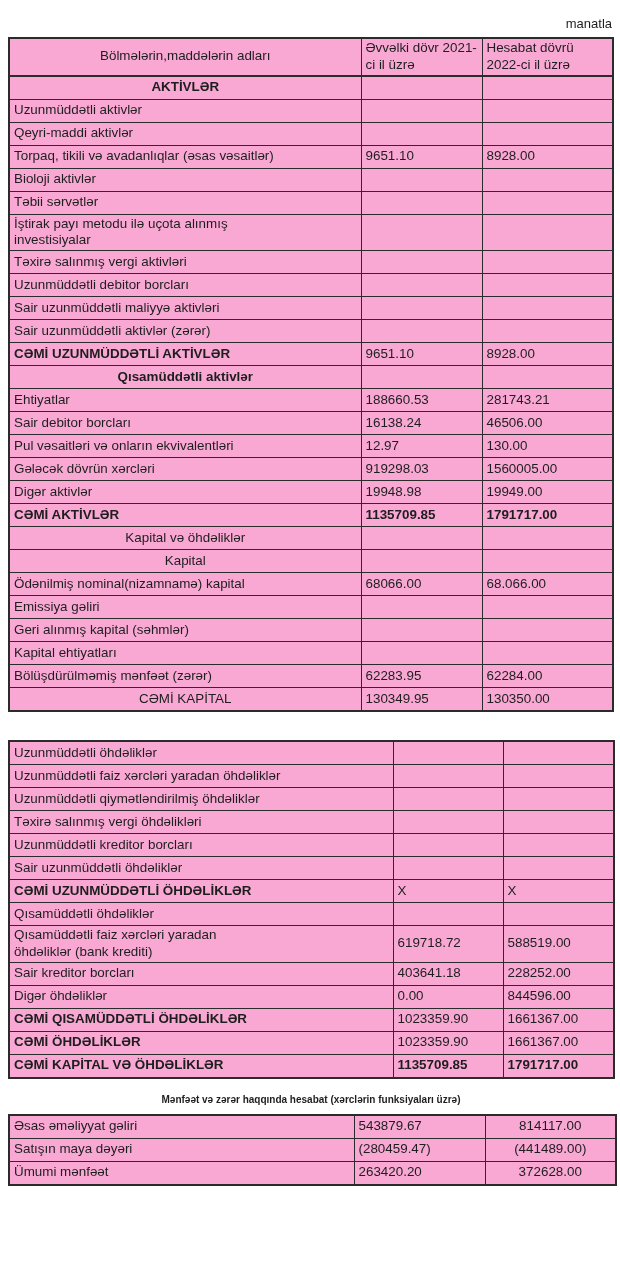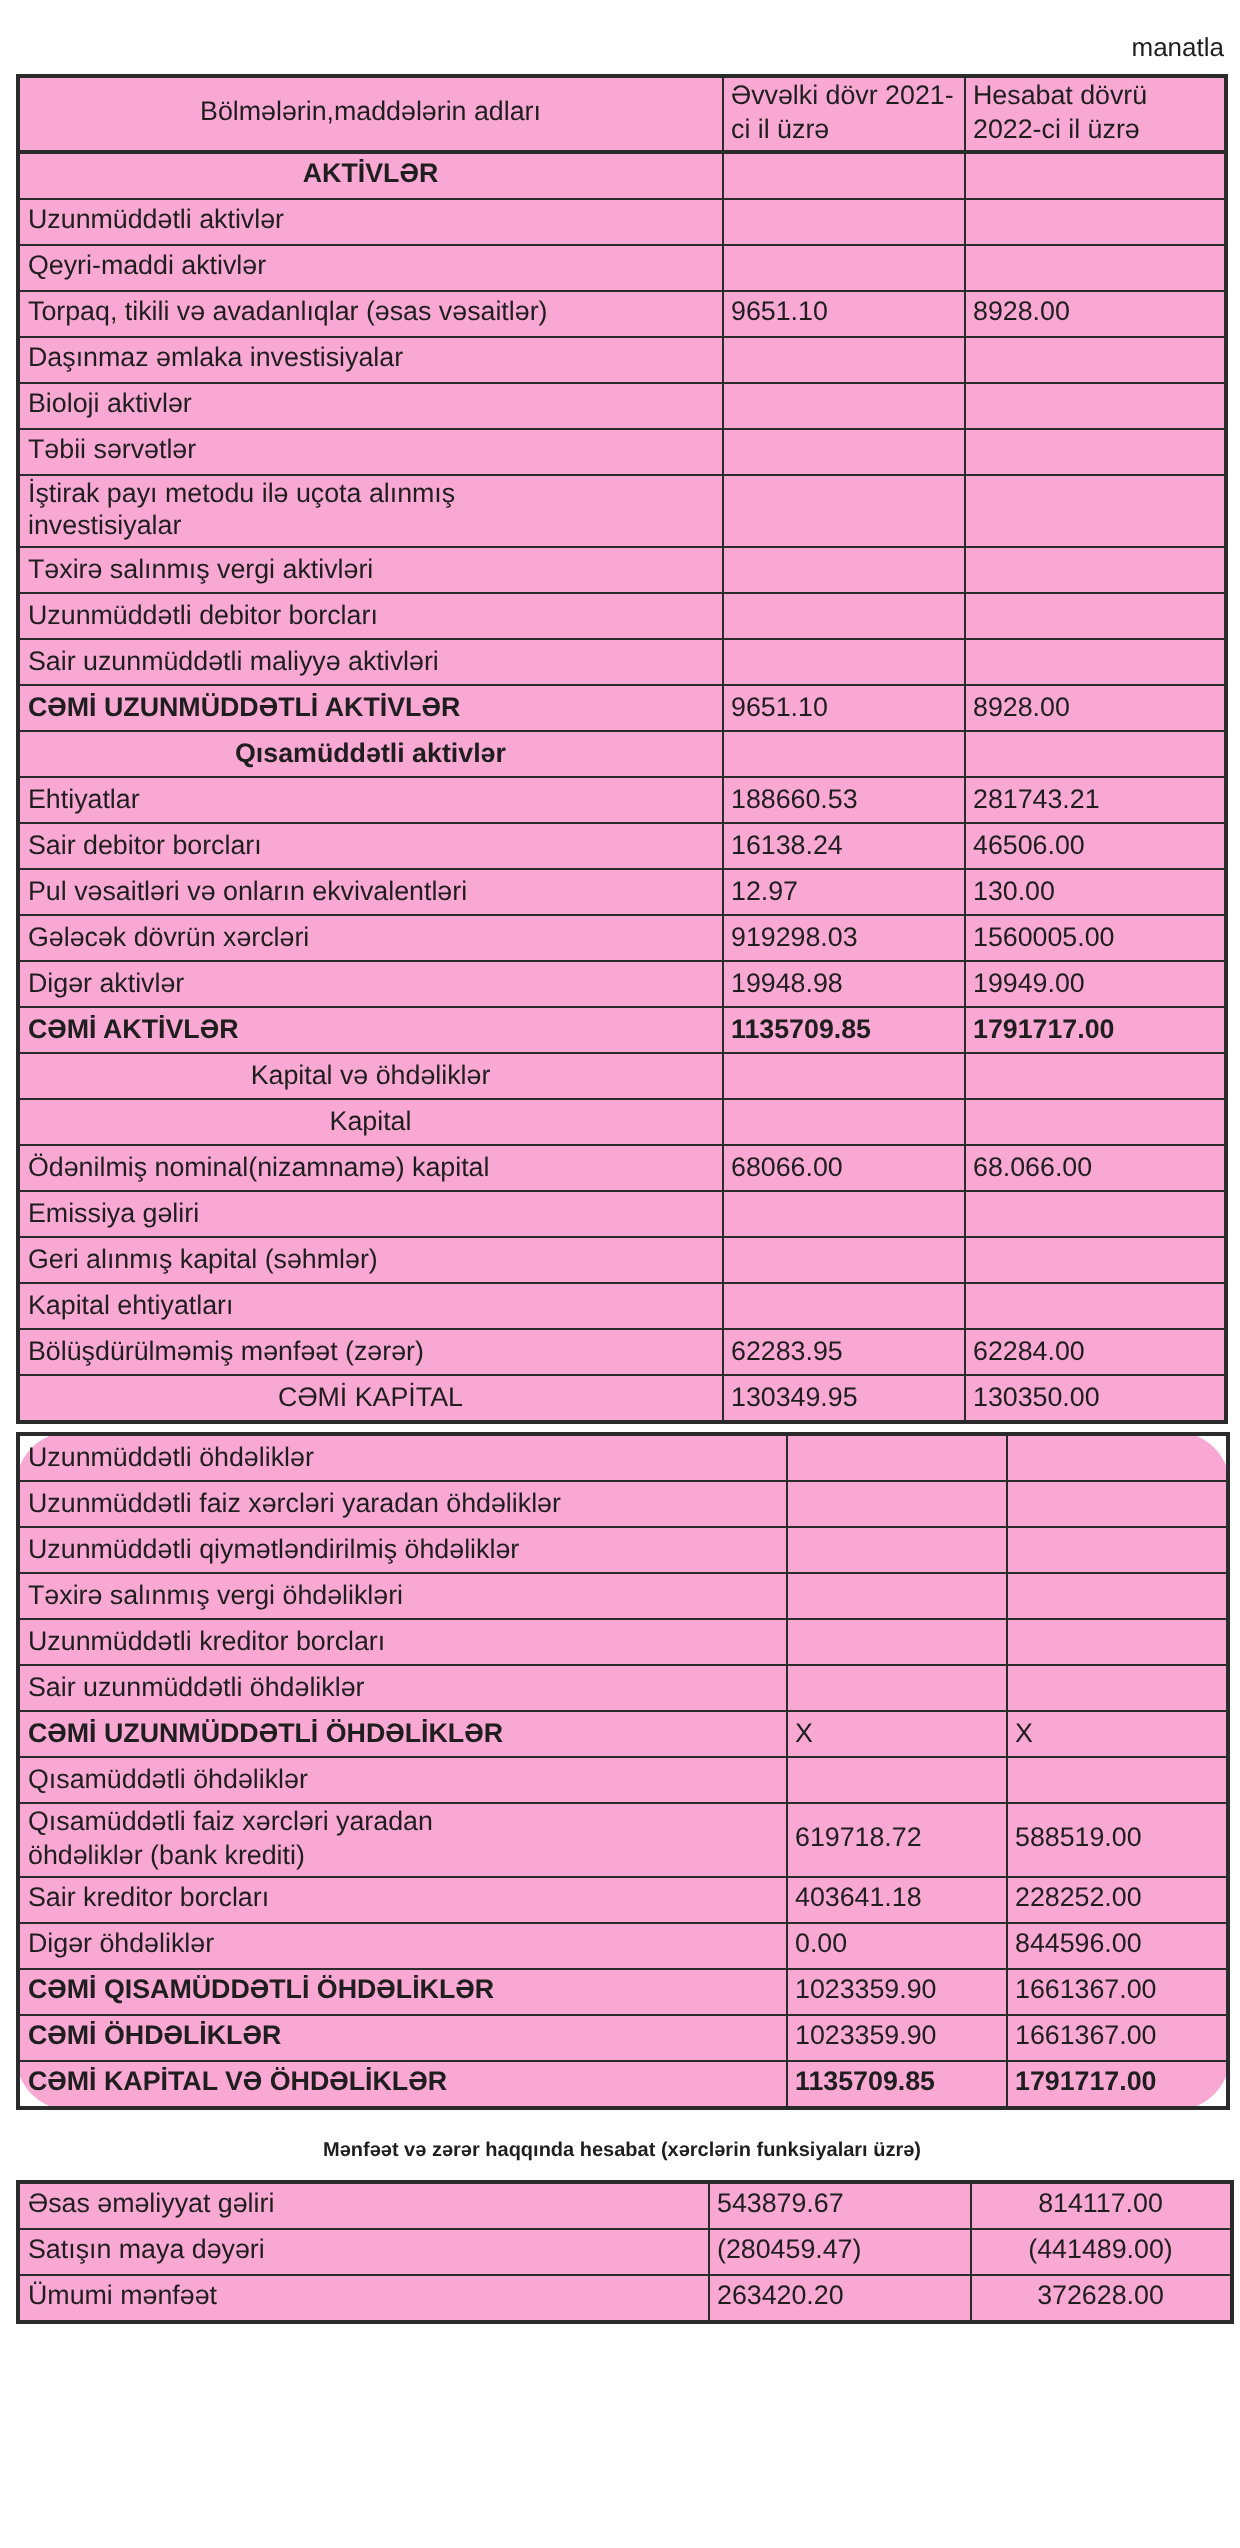--- a/index.html
+++ b/index.html
@@ -46,21 +46,21 @@
   .c-v1, .c-v2 { text-align: left; padding-left: 6px; }
 
   
   tr.v-section .c-label { font-weight: bold; text-align: center; }
   tr.v-center  .c-label { text-align: center; }
   tr.v-total   .c-label { font-weight: bold; }
   tr.v-grand   td       { font-weight: bold; }
   tr.v-grand-center td  { font-weight: bold; }
   tr.v-grand-center .c-label { text-align: left; }
 
-  table.t2 { margin-top: 4px; border-radius: 27px; }
+  table.t2 { margin-top: 28px; }
 
   .income-title {
     text-align: center;
     font-weight: bold;
     font-size: 10px;
     margin: 15px 0 9px 0;
   }
   table.t3 { width: 607px; }
   table.t3 .c-v2 { text-align: center; }
 </style>
@@ -99,25 +99,20 @@
           <td class="c-label">Qeyri-maddi aktivlər</td>
           <td class="c-v1"></td>
           <td class="c-v2"></td>
         </tr>
         <tr class="v-item">
           <td class="c-label">Torpaq, tikili və avadanlıqlar (əsas vəsaitlər)</td>
           <td class="c-v1">9651.10</td>
           <td class="c-v2">8928.00</td>
         </tr>
         <tr class="v-item">
-          <td class="c-label">Daşınmaz əmlaka investisiyalar</td>
-          <td class="c-v1"></td>
-          <td class="c-v2"></td>
-        </tr>
-        <tr class="v-item">
           <td class="c-label">Bioloji aktivlər</td>
           <td class="c-v1"></td>
           <td class="c-v2"></td>
         </tr>
         <tr class="v-item">
           <td class="c-label">Təbii sərvətlər</td>
           <td class="c-v1"></td>
           <td class="c-v2"></td>
         </tr>
         <tr class="v-item">
@@ -130,20 +125,25 @@
           <td class="c-v1"></td>
           <td class="c-v2"></td>
         </tr>
         <tr class="v-item">
           <td class="c-label">Uzunmüddətli debitor borcları</td>
           <td class="c-v1"></td>
           <td class="c-v2"></td>
         </tr>
         <tr class="v-item">
           <td class="c-label">Sair uzunmüddətli maliyyə aktivləri</td>
+          <td class="c-v1"></td>
+          <td class="c-v2"></td>
+        </tr>
+        <tr class="v-item">
+          <td class="c-label">Sair uzunmüddətli aktivlər (zərər)</td>
           <td class="c-v1"></td>
           <td class="c-v2"></td>
         </tr>
         <tr class="v-total">
           <td class="c-label">CƏMİ UZUNMÜDDƏTLİ AKTİVLƏR</td>
           <td class="c-v1">9651.10</td>
           <td class="c-v2">8928.00</td>
         </tr>
         <tr class="v-section">
           <td class="c-label">Qısamüddətli aktivlər</td>

